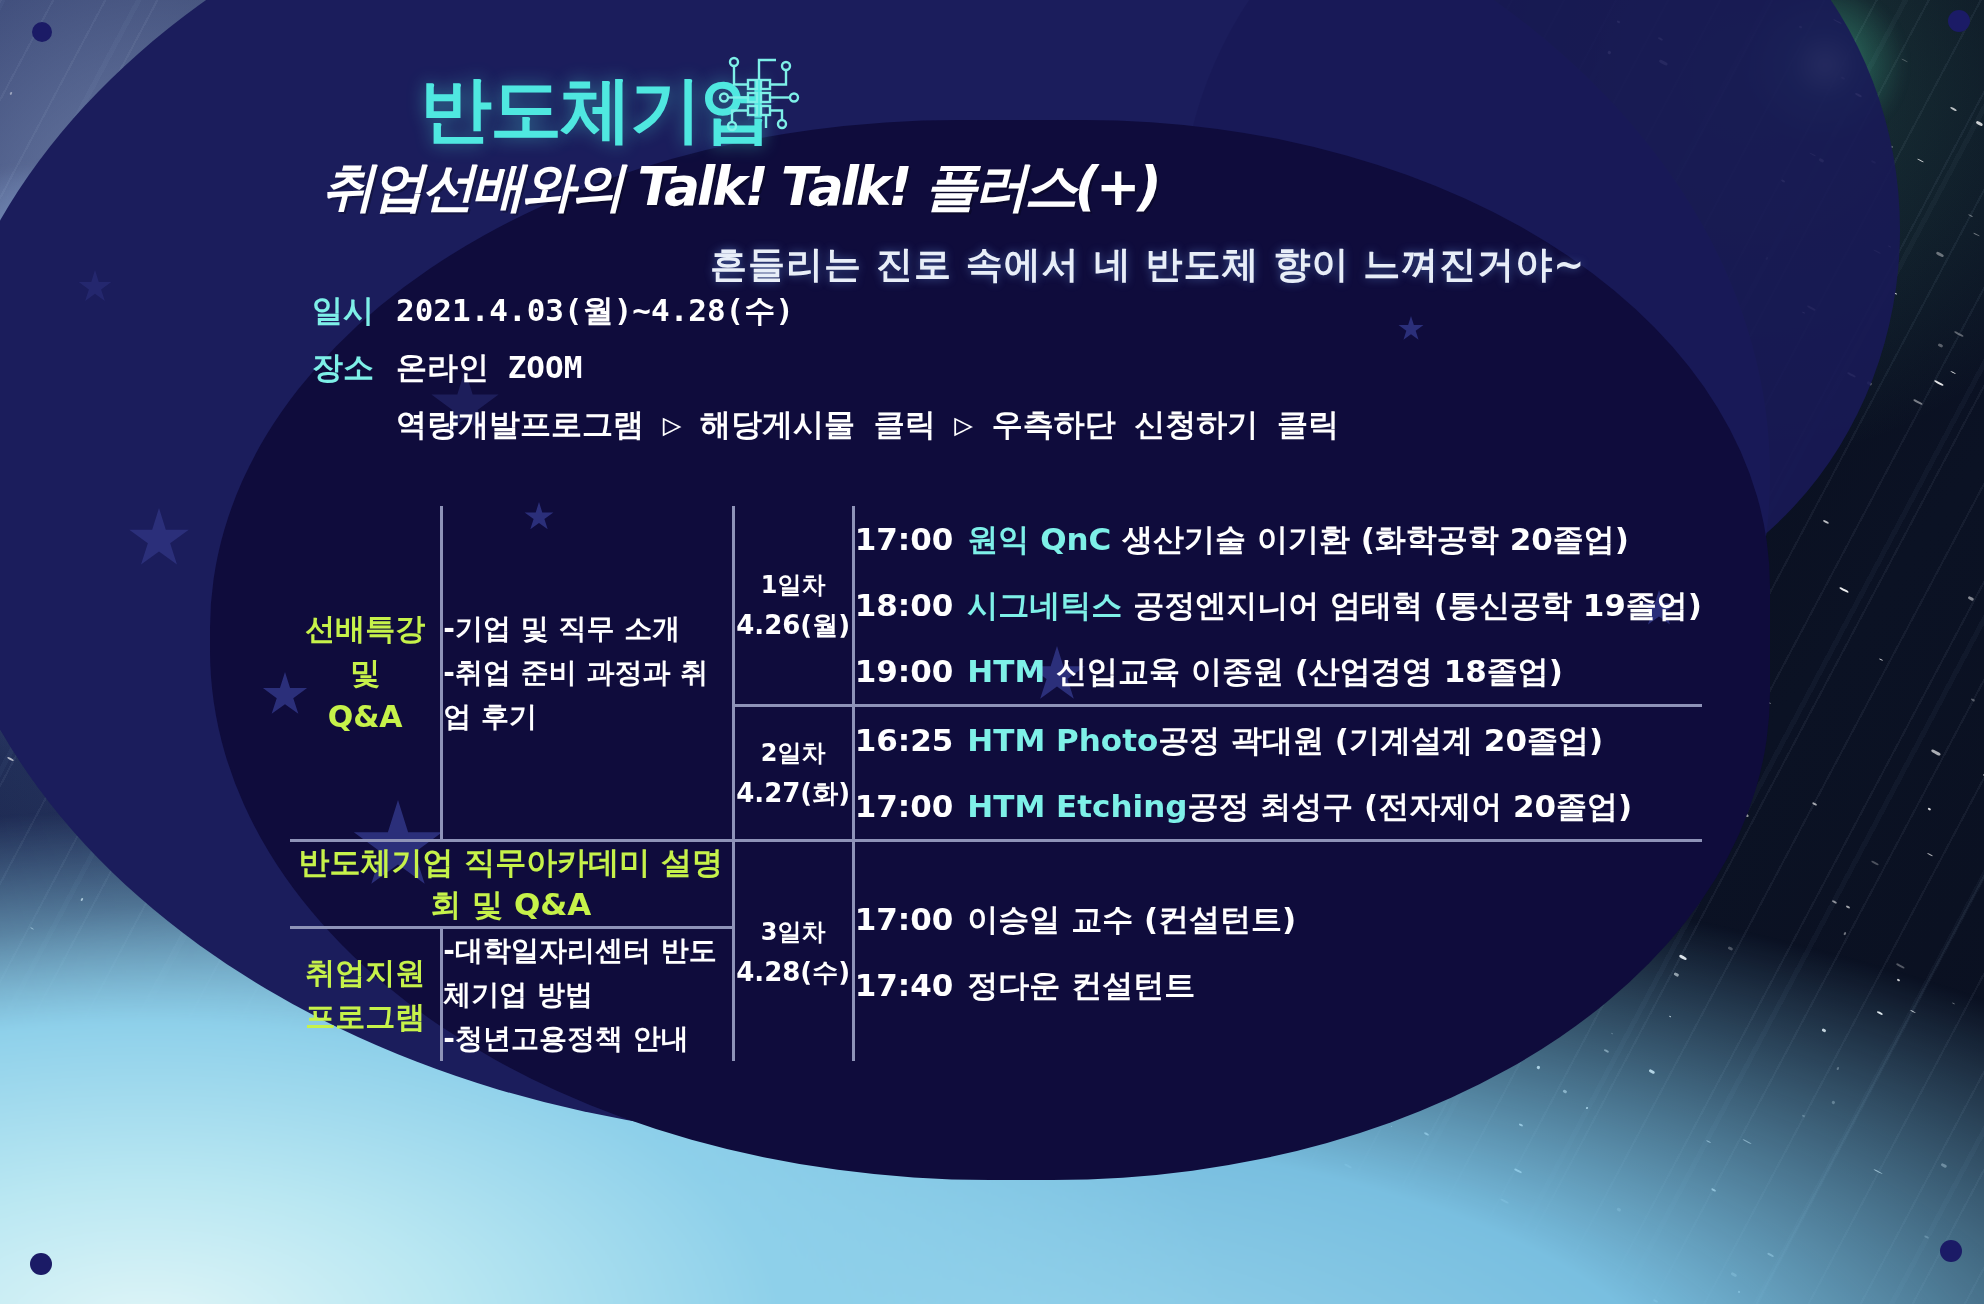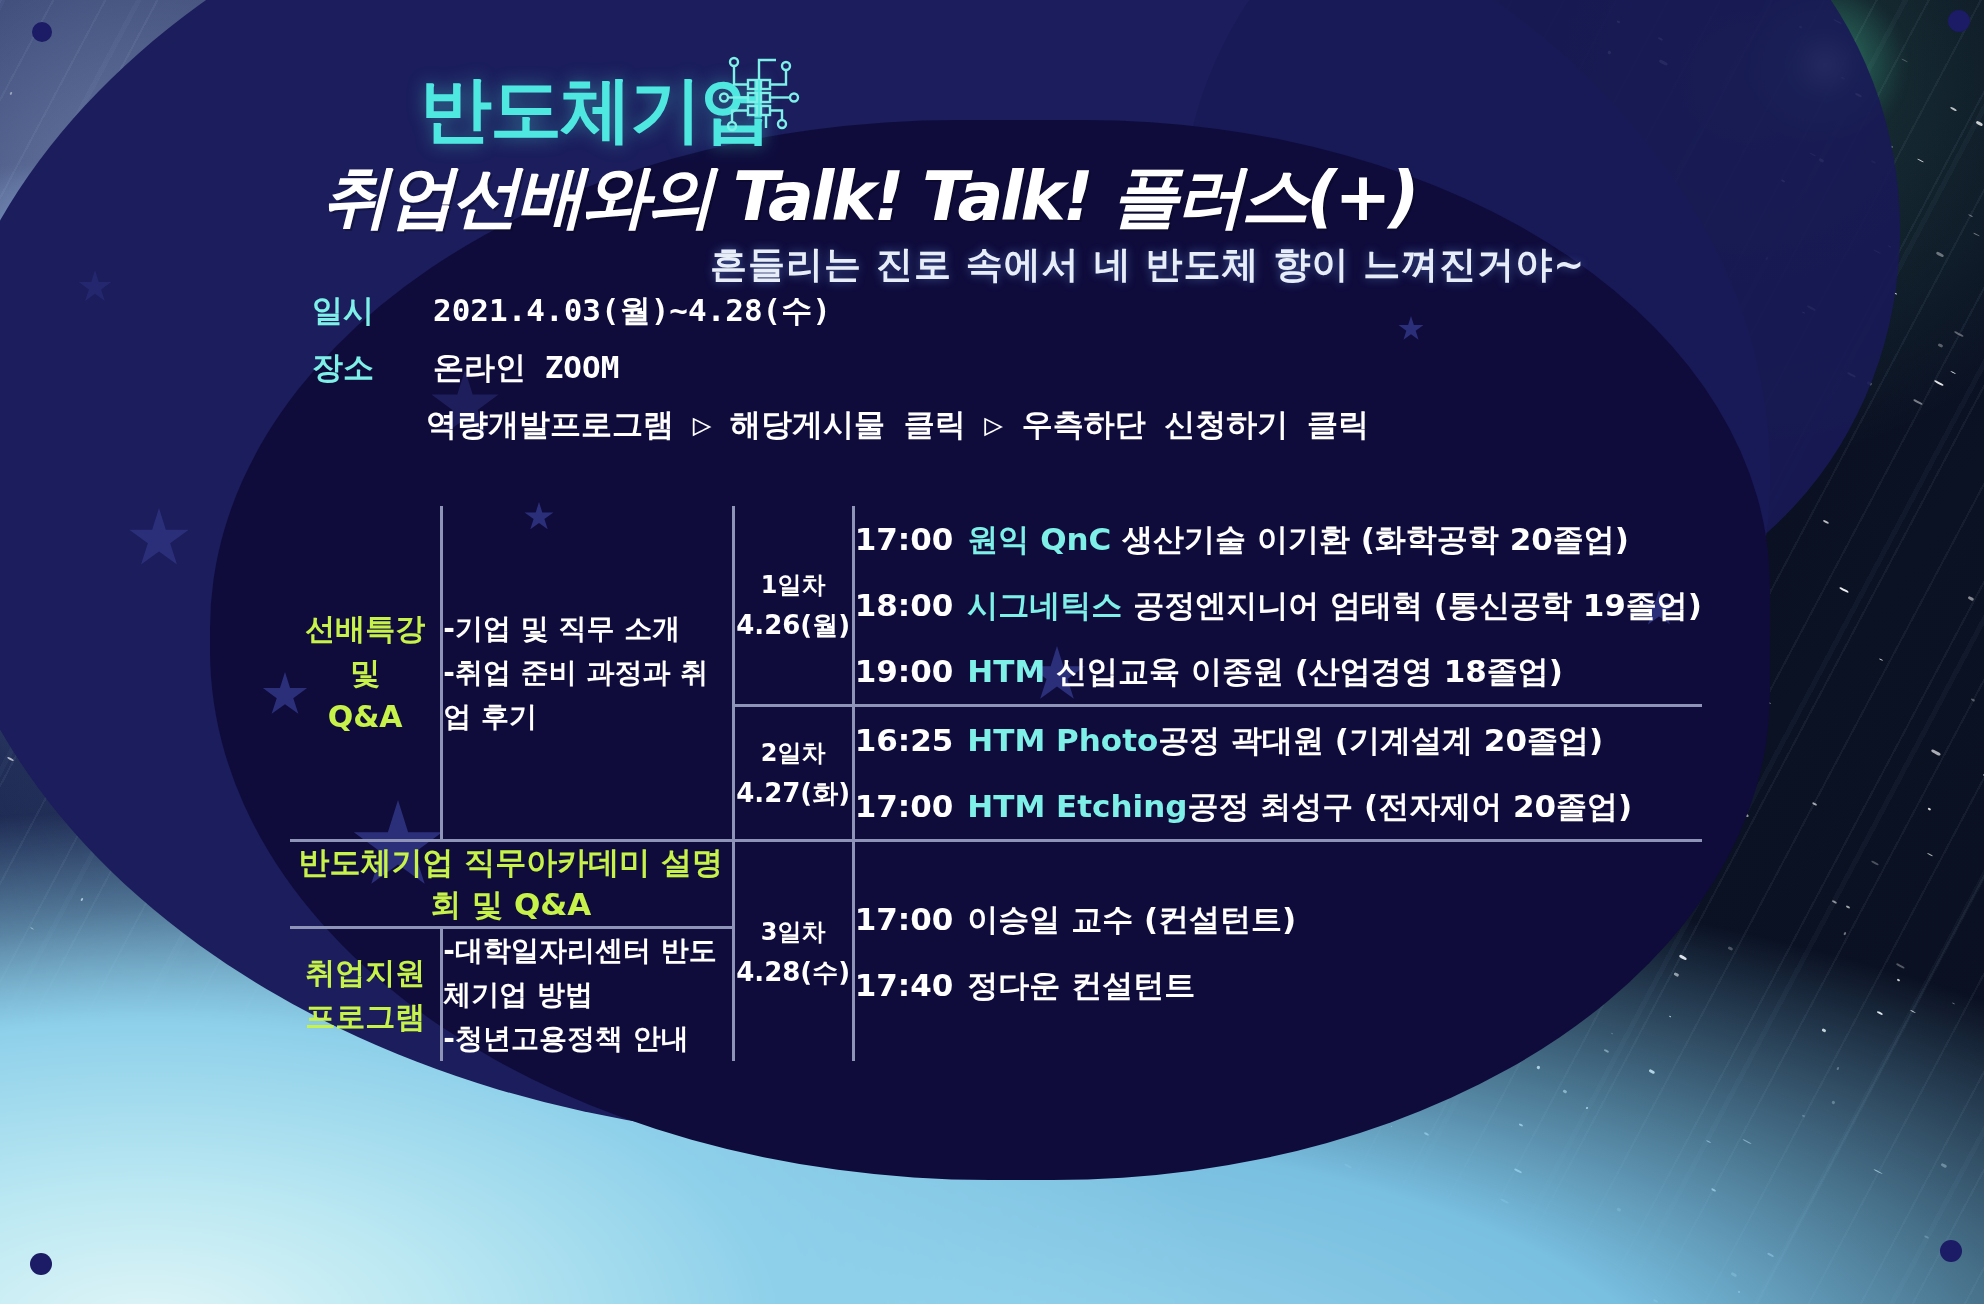--- a/index.html
+++ b/index.html
@@ -103,46 +103,45 @@
     position: absolute; left: 420px; top: 62px;
     font-size: 72px; font-weight: 700; letter-spacing: -2px;
     color: #4fe8e0;
     font-family: "DejaVu Sans", "Liberation Sans", sans-serif;
     text-shadow: 0 0 18px rgba(79,232,224,.45);
   }
   .chip-icon { position: absolute; left: 710px; top: 46px; }
 
   .title-main {
     position: absolute; left: 322px; top: 152px;
-    font-size: 68px; font-weight: 700; letter-spacing: -3px;
+    font-size: 53px; font-weight: 700; letter-spacing: -3px;
     color: #ffffff;
     font-style: italic;
     white-space: nowrap;
     text-shadow: 2px 2px 0 rgba(0,0,0,.25);
   }
   .tagline {
     position: absolute; left: 710px; top: 240px;
     font-size: 37px; font-weight: 700; letter-spacing: 1px;
     color: #e8eef8;
     white-space: nowrap;
     text-shadow: 0 0 10px rgba(120,170,255,.45);
   }
 
   .info { position: absolute; left: 312px; top: 288px; }
   .info-row {
     display: flex; align-items: flex-start;
     font-size: 31px; line-height: 45px; margin-bottom: 12px;
     font-family: "DejaVu Sans Mono", "Liberation Mono", monospace;
     font-weight: 700;
     white-space: nowrap;
-    gap: 37px;
   }
   .info-label { color: #7ef0e8; margin-right: 22px; }
   .info-value { color: #ffffff; }
-  .info-cont { color: #ffffff; margin-left: 114px; }
+  .info-cont { color: #ffffff; margin-left: 84px; }
 
   
   .table {
     position: absolute; left: 290px; top: 506px;
     width: 1412px;
     border-collapse: collapse;
   }
   .table td { vertical-align: middle; padding: 0; }
   .vline { border-left: 3px solid #8e93b8; }
   .hline-top { border-top: 3px solid #8e93b8; }

